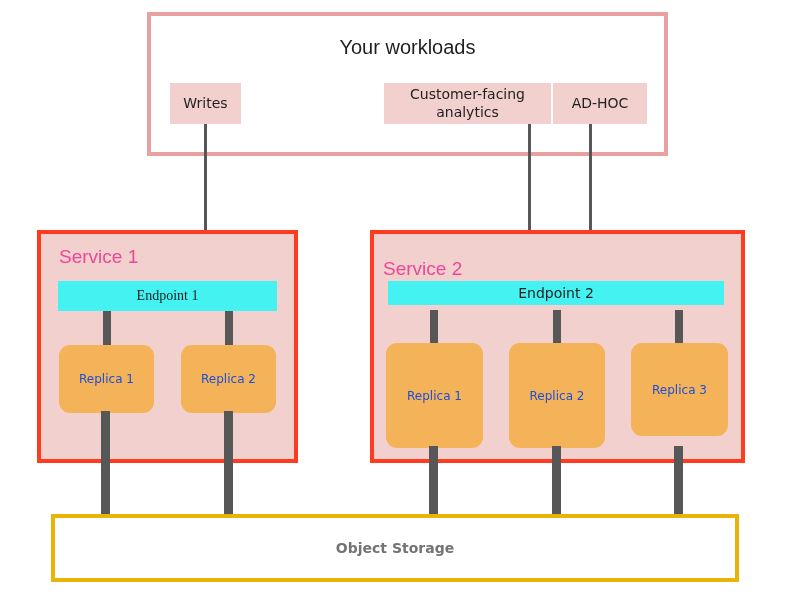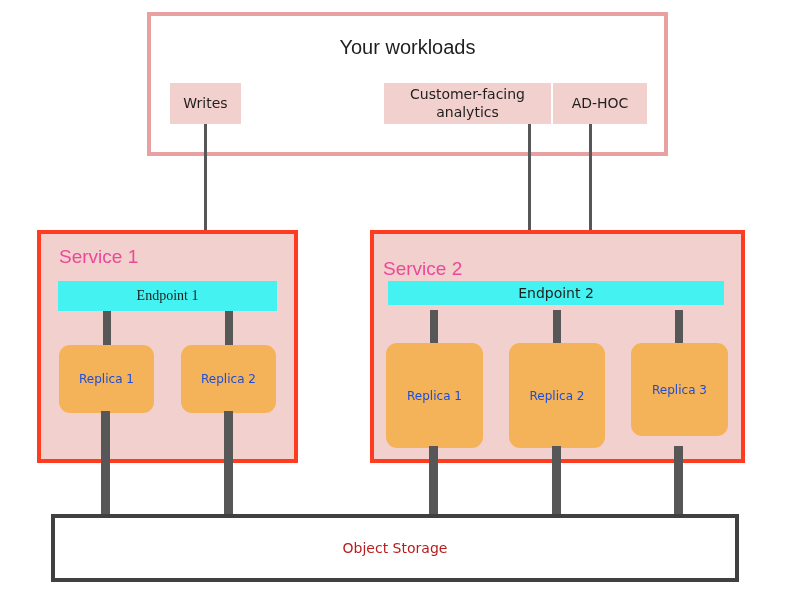--- a/index.html
+++ b/index.html
@@ -102,27 +102,28 @@
   #s2-replica1 { left: 386px; top: 343px; width: 97px; height: 105px; }
   #s2-replica2 { left: 509px; top: 343px; width: 96px; height: 105px; }
   #s2-replica3 { left: 631px; top: 343px; width: 97px; height: 93px; }
 
   
   #storage-box {
     left: 51px;
     top: 514px;
     width: 688px;
     height: 68px;
-    border: 4px solid #404040;
+    border: 4px solid #eab308;
     background: #ffffff;
     display: flex;
     align-items: center;
     justify-content: center;
     font-size: 14px;
-    color: #b91c1c;
+    color: #737373;
+    font-weight: bold;
   }
 
   
   .connector {
     position: absolute;
     background: #575757;
     width: 7px;
   }
   
   .arrow-line {

